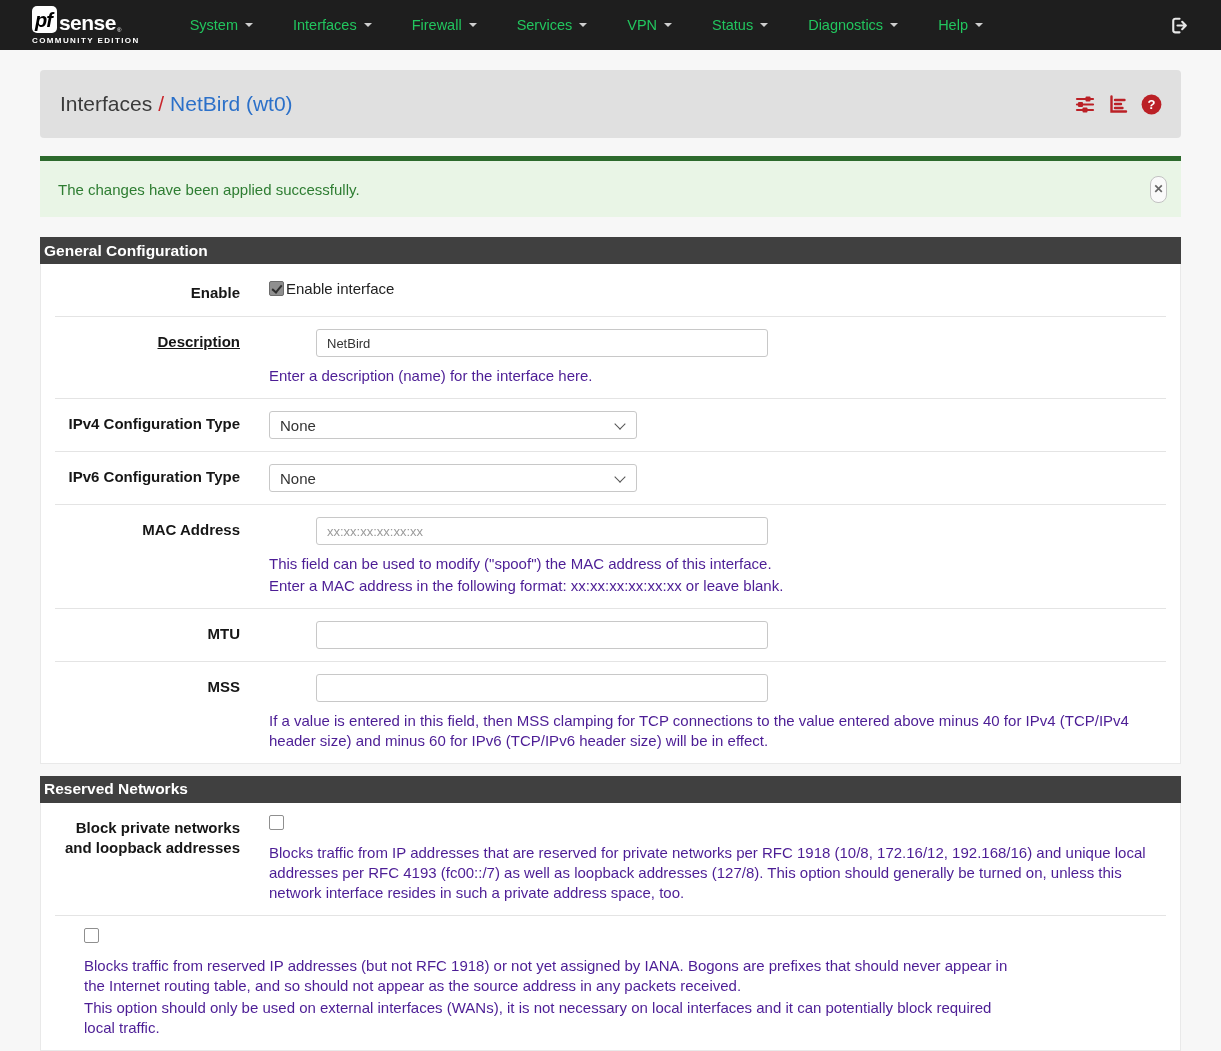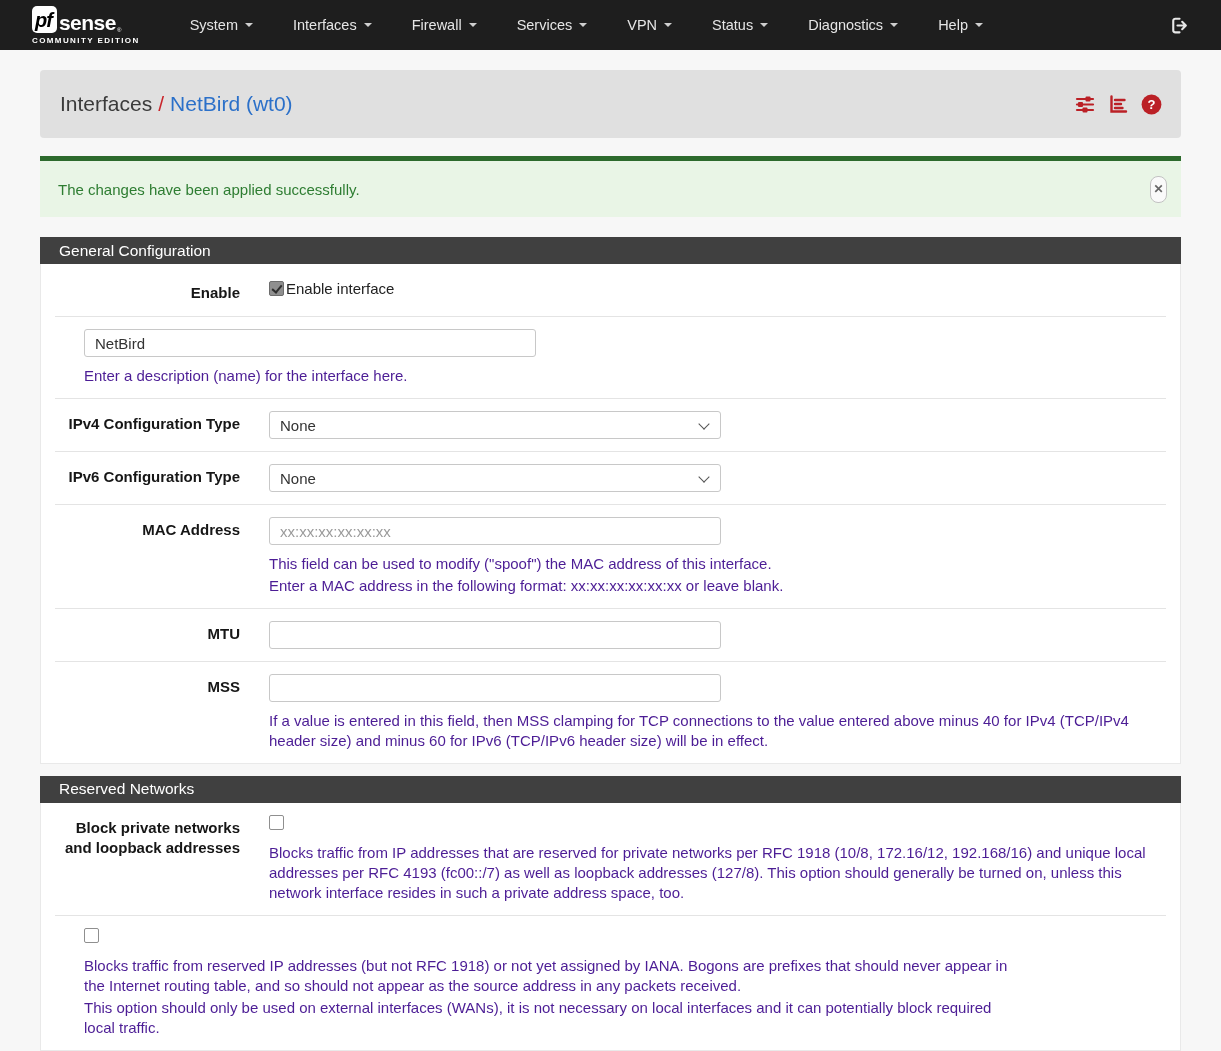--- a/index.html
+++ b/index.html
@@ -19,21 +19,21 @@
   .pf-box {
     background: #fff; color: #000; font-weight: bold; font-style: italic;
     font-size: 20px; line-height: 1; padding: 4px 5px 3px 3px; border-radius: 5px;
     letter-spacing: -1px;
   }
   .sense { color: #fff; font-weight: bold; font-size: 21px; line-height: 1; margin-left: 2px; letter-spacing: -0.5px; }
   .reg { color: #fff; font-size: 6px; align-self: flex-end; margin-left: 1px; }
   .tagline { color: #fff; font-size: 8px; letter-spacing: 1.4px; font-weight: bold; margin-top: 3px; }
   .nav-items { list-style: none; display: flex; flex: 1; }
   .nav-items li {
-    color: #e5e5e5; font-size: 14.5px; padding: 0 20px; cursor: pointer;
+    color: #22c55e; font-size: 14.5px; padding: 0 20px; cursor: pointer;
     display: flex; align-items: center; height: 50px;
   }
   .caret {
     display: inline-block; margin-left: 7px; width: 0; height: 0;
     border-left: 4px solid transparent; border-right: 4px solid transparent;
     border-top: 4px solid #cfcfcf;
   }
   .logout { cursor: pointer; display: flex; align-items: center; padding: 4px; }
   
   .container { width: 1141px; margin: 0 auto; }
@@ -57,22 +57,22 @@
   .alert-msg { flex: 1; }
   .alert-close {
     width: 17px; height: 27px; border: 1.5px solid #c2c2c2; border-radius: 8px;
     background: #fafafa; color: #666; font-size: 12px; font-weight: bold;
     cursor: pointer; display: flex; align-items: center; justify-content: center;
     font-family: "Liberation Sans", sans-serif;
   }
   
   .panel { margin-top: 20px; }
   .panel-heading {
-    background: #404040; color: #fff; font-weight: normal; font-size: 15.5px;
-    padding: 6px 19px; height: 27px; display: flex; align-items: center;
+    background: #404040; color: #fff; font-weight: bold; font-size: 15.5px;
+    padding: 6px 4px; height: 27px; display: flex; align-items: center;
   }
   .panel-body { background: #fff; border: 1px solid #e9e9e9; border-top: none; padding: 0 14px; }
   .form-row { display: flex; padding: 10px 0 12px; }
   .form-row + .form-row { border-top: 1px solid #e4e4e4; }
   .col-label {
     width: 185px; min-width: 185px; text-align: right; font-weight: bold;
     font-size: 15px; color: #161616; padding-top: 5px; line-height: 1.35;
   }
   .col-label.u { text-decoration: underline; }
   .col-content { margin-left: 29px; flex: 1; padding-top: 2px; }
@@ -84,25 +84,25 @@
     border: 1px solid #8f8f8f; border-radius: 2px; background: #fff;
     margin: 0; position: relative; cursor: pointer; flex: none;
   }
   input.cb:checked { background: #8f8f8f; border-color: #6d6d6d; }
   input.cb:checked::after {
     content: ""; position: absolute; left: 4px; top: 1px; width: 4px; height: 8px;
     border: solid #2e2e2e; border-width: 0 2px 2px 0; transform: rotate(40deg);
   }
   input.txt {
     width: 452px; height: 28px; border: 1px solid #c8c8c8; border-radius: 3px;
-    padding: 0 10px; font-size: 15px; color: #333;
-    font-family: "Liberation Sans", sans-serif; background: #fff;
+    padding: 0 10px; font-size: 13px; color: #333;
+    font-family: "Liberation Sans", sans-serif; background: #fff; margin-left: 47px;
   }
   input.txt::placeholder { color: #9b9b9b; opacity: 1; }
-  .sel { position: relative; width: 452px; text-decoration: underline; }
+  .sel { position: relative; width: 368px; text-decoration: underline; }
   .sel select {
     width: 100%; height: 28px; appearance: none; -webkit-appearance: none;
     border: 1px solid #c8c8c8; border-radius: 3px; padding: 0 10px;
     font-size: 15px; color: #333; background: #fff;
     font-family: "Liberation Sans", sans-serif; cursor: pointer;
   }
   .sel::after {
     content: ""; position: absolute; right: 13px; top: 9px; width: 7px; height: 7px;
     border-right: 1.5px solid #555; border-bottom: 1.5px solid #555;
     transform: rotate(45deg); pointer-events: none;
@@ -218,20 +218,21 @@
         <label class="col-label">Enable</label>
         <div class="col-content">
           <div class="check-line">
             <input type="checkbox" class="cb" checked="checked" style="">
             <span class="check-label">Enable interface</span>
           </div>
         </div>
       </div>
 
       <div class="form-row">
+        <label class="col-label u">Description</label>
         <div class="col-content">
           <input type="text" class="txt" value="NetBird" style="">
           <div class="help">Enter a description (name) for the interface here.</div>
         </div>
       </div>
 
       <div class="form-row">
         <label class="col-label">IPv4 Configuration Type</label>
         <div class="col-content">
           <div class="sel">

